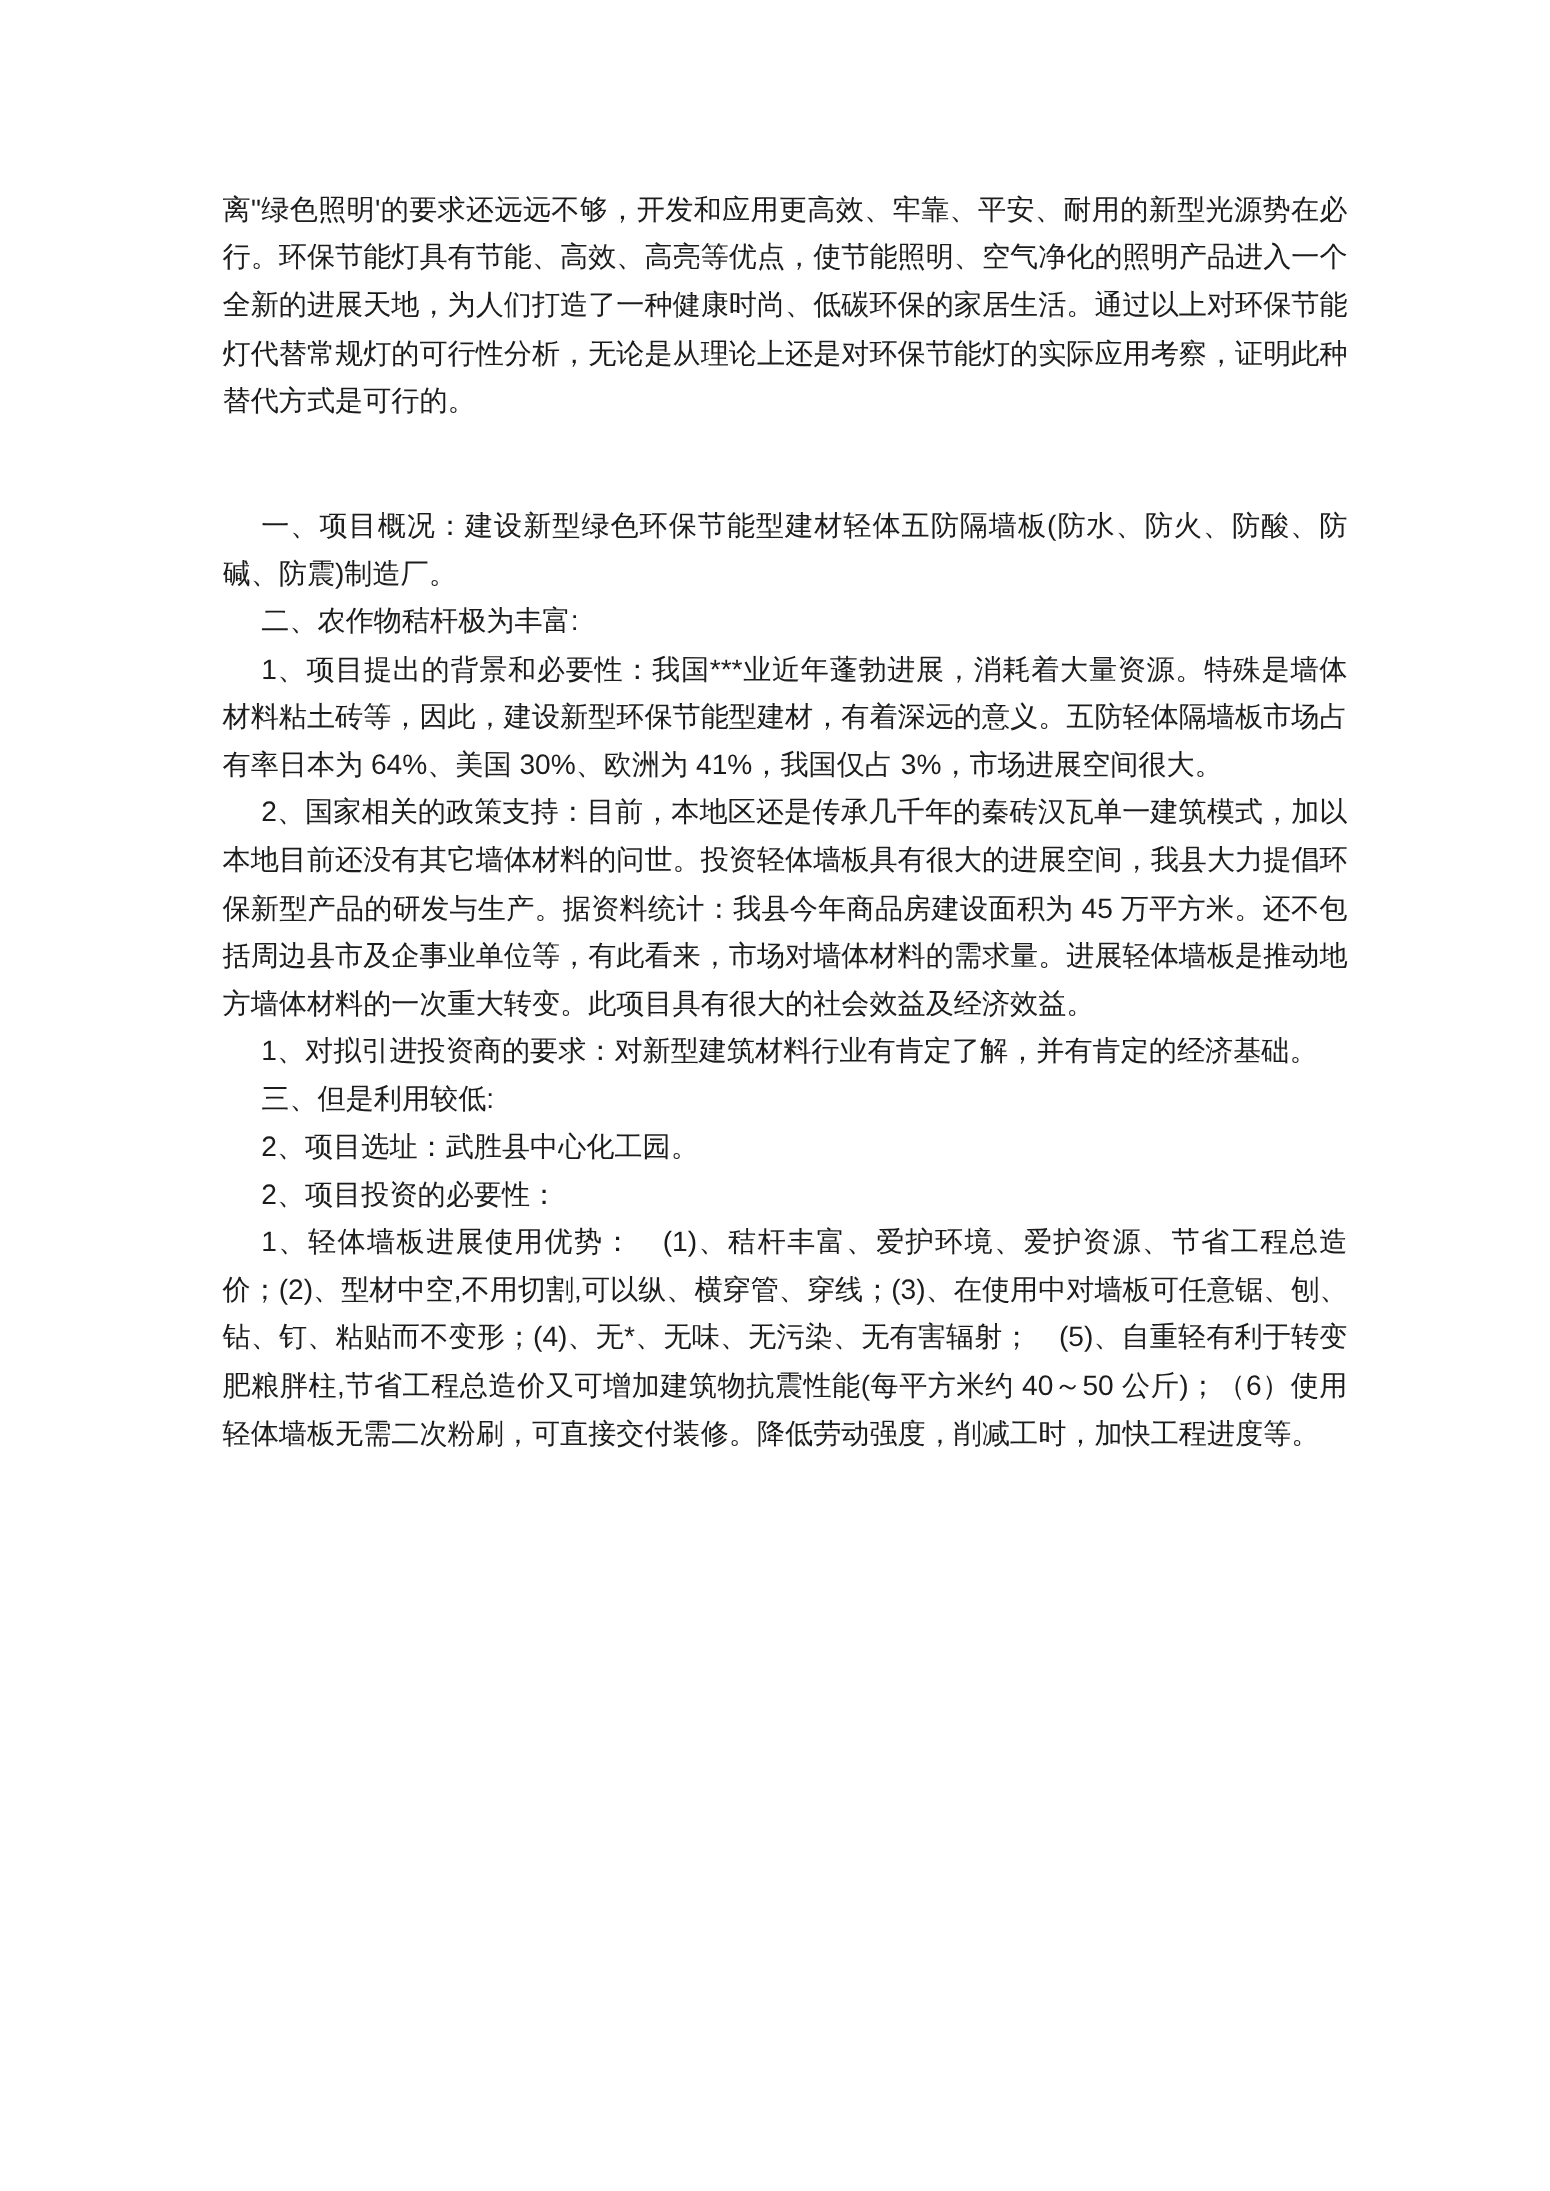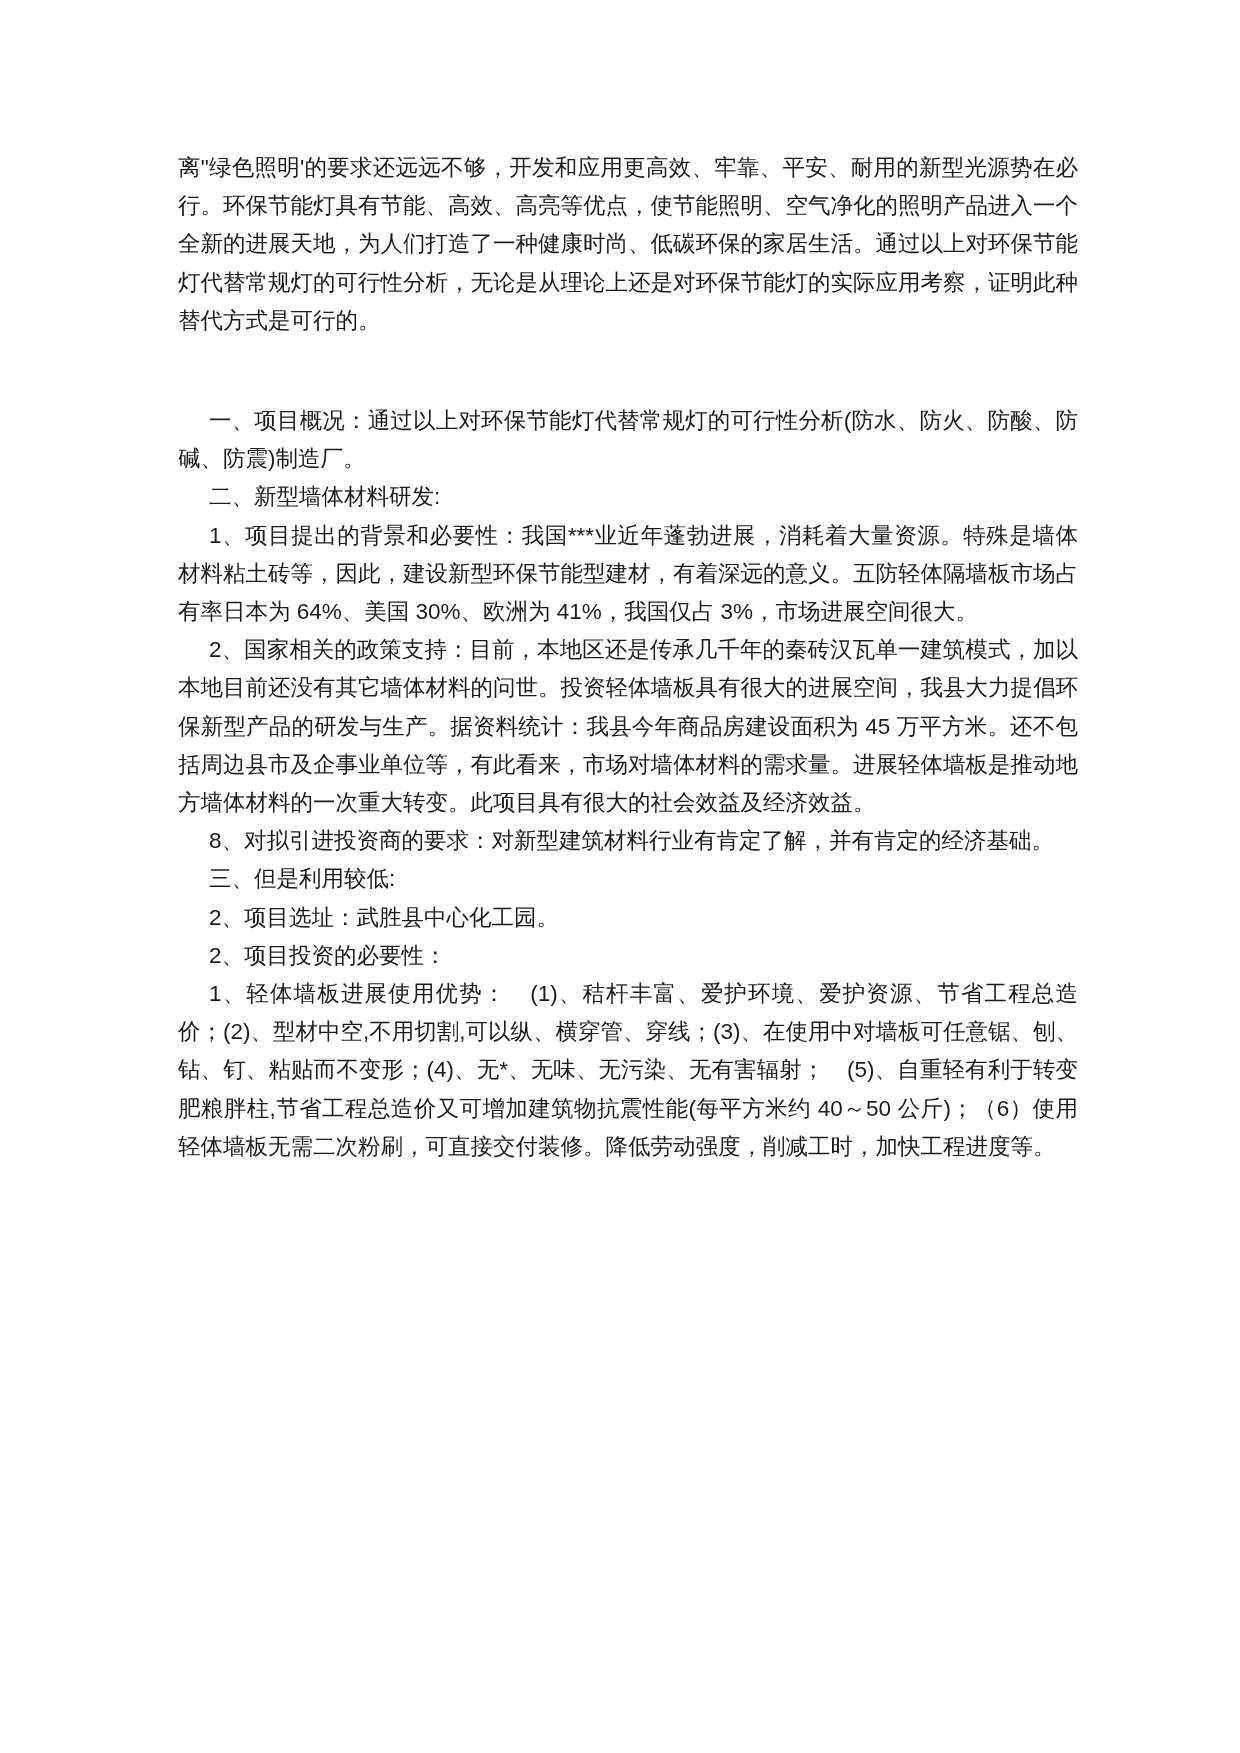--- a/index.html
+++ b/index.html
@@ -36,22 +36,22 @@
   .para-gap {
     height: 62px;
   }
 </style>
 </head>
 <body>
 
 <div class="page">
   <p class="para no-indent">离"绿色照明'的要求还远远不够，开发和应用更高效、牢靠、平安、耐用的新型光源势在必行。环保节能灯具有节能、高效、高亮等优点，使节能照明、空气净化的照明产品进入一个全新的进展天地，为人们打造了一种健康时尚、低碳环保的家居生活。通过以上对环保节能灯代替常规灯的可行性分析，无论是从理论上还是对环保节能灯的实际应用考察，证明此种替代方式是可行的。</p>
   <div class="para-gap"></div>
-  <p class="para">一、项目概况：通过以上对环保节能灯代替常规灯的可行性分析(防水、防火、防酸、防碱、防震)制造厂。</p>
-  <p class="para">二、新型墙体材料研发:</p>
+  <p class="para">一、项目概况：建设新型绿色环保节能型建材轻体五防隔墙板(防水、防火、防酸、防碱、防震)制造厂。</p>
+  <p class="para">二、农作物秸杆极为丰富:</p>
   <p class="para">1、项目提出的背景和必要性：我国***业近年蓬勃进展，消耗着大量资源。特殊是墙体材料粘土砖等，因此，建设新型环保节能型建材，有着深远的意义。五防轻体隔墙板市场占有率日本为 64%、美国 30%、欧洲为 41%，我国仅占 3%，市场进展空间很大。</p>
   <p class="para">2、国家相关的政策支持：目前，本地区还是传承几千年的秦砖汉瓦单一建筑模式，加以本地目前还没有其它墙体材料的问世。投资轻体墙板具有很大的进展空间，我县大力提倡环保新型产品的研发与生产。据资料统计：我县今年商品房建设面积为 45 万平方米。还不包括周边县市及企事业单位等，有此看来，市场对墙体材料的需求量。进展轻体墙板是推动地方墙体材料的一次重大转变。此项目具有很大的社会效益及经济效益。</p>
-  <p class="para">8、对拟引进投资商的要求：对新型建筑材料行业有肯定了解，并有肯定的经济基础。</p>
+  <p class="para">1、对拟引进投资商的要求：对新型建筑材料行业有肯定了解，并有肯定的经济基础。</p>
   <p class="para">三、但是利用较低:</p>
   <p class="para">2、项目选址：武胜县中心化工园。</p>
   <p class="para">2、项目投资的必要性：</p>
   <p class="para">1、轻体墙板进展使用优势：　(1)、秸杆丰富、爱护环境、爱护资源、节省工程总造价；(2)、型材中空,不用切割,可以纵、横穿管、穿线；(3)、在使用中对墙板可任意锯、刨、钻、钉、粘贴而不变形；(4)、无*、无味、无污染、无有害辐射；　(5)、自重轻有利于转变肥粮胖柱,节省工程总造价又可增加建筑物抗震性能(每平方米约 40～50 公斤)；（6）使用轻体墙板无需二次粉刷，可直接交付装修。降低劳动强度，削减工时，加快工程进度等。</p>
 </div>
 
 </body></html>

